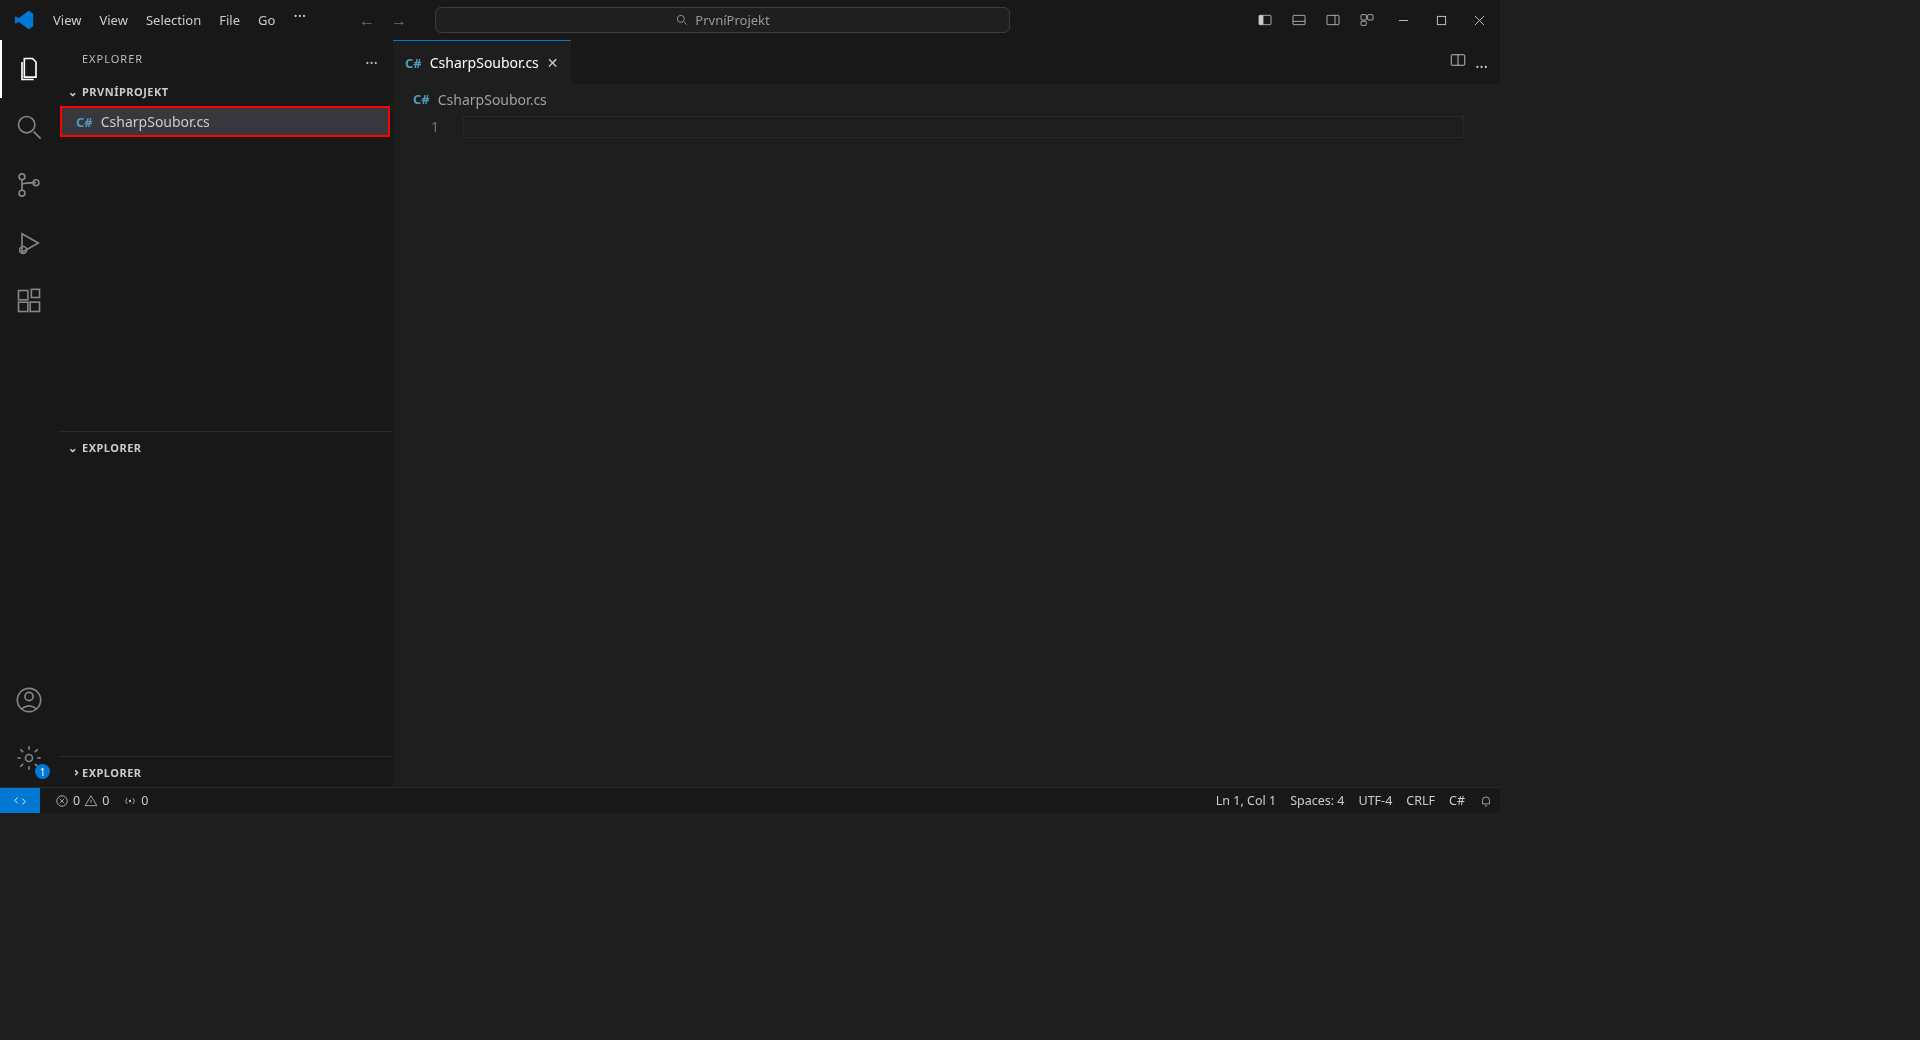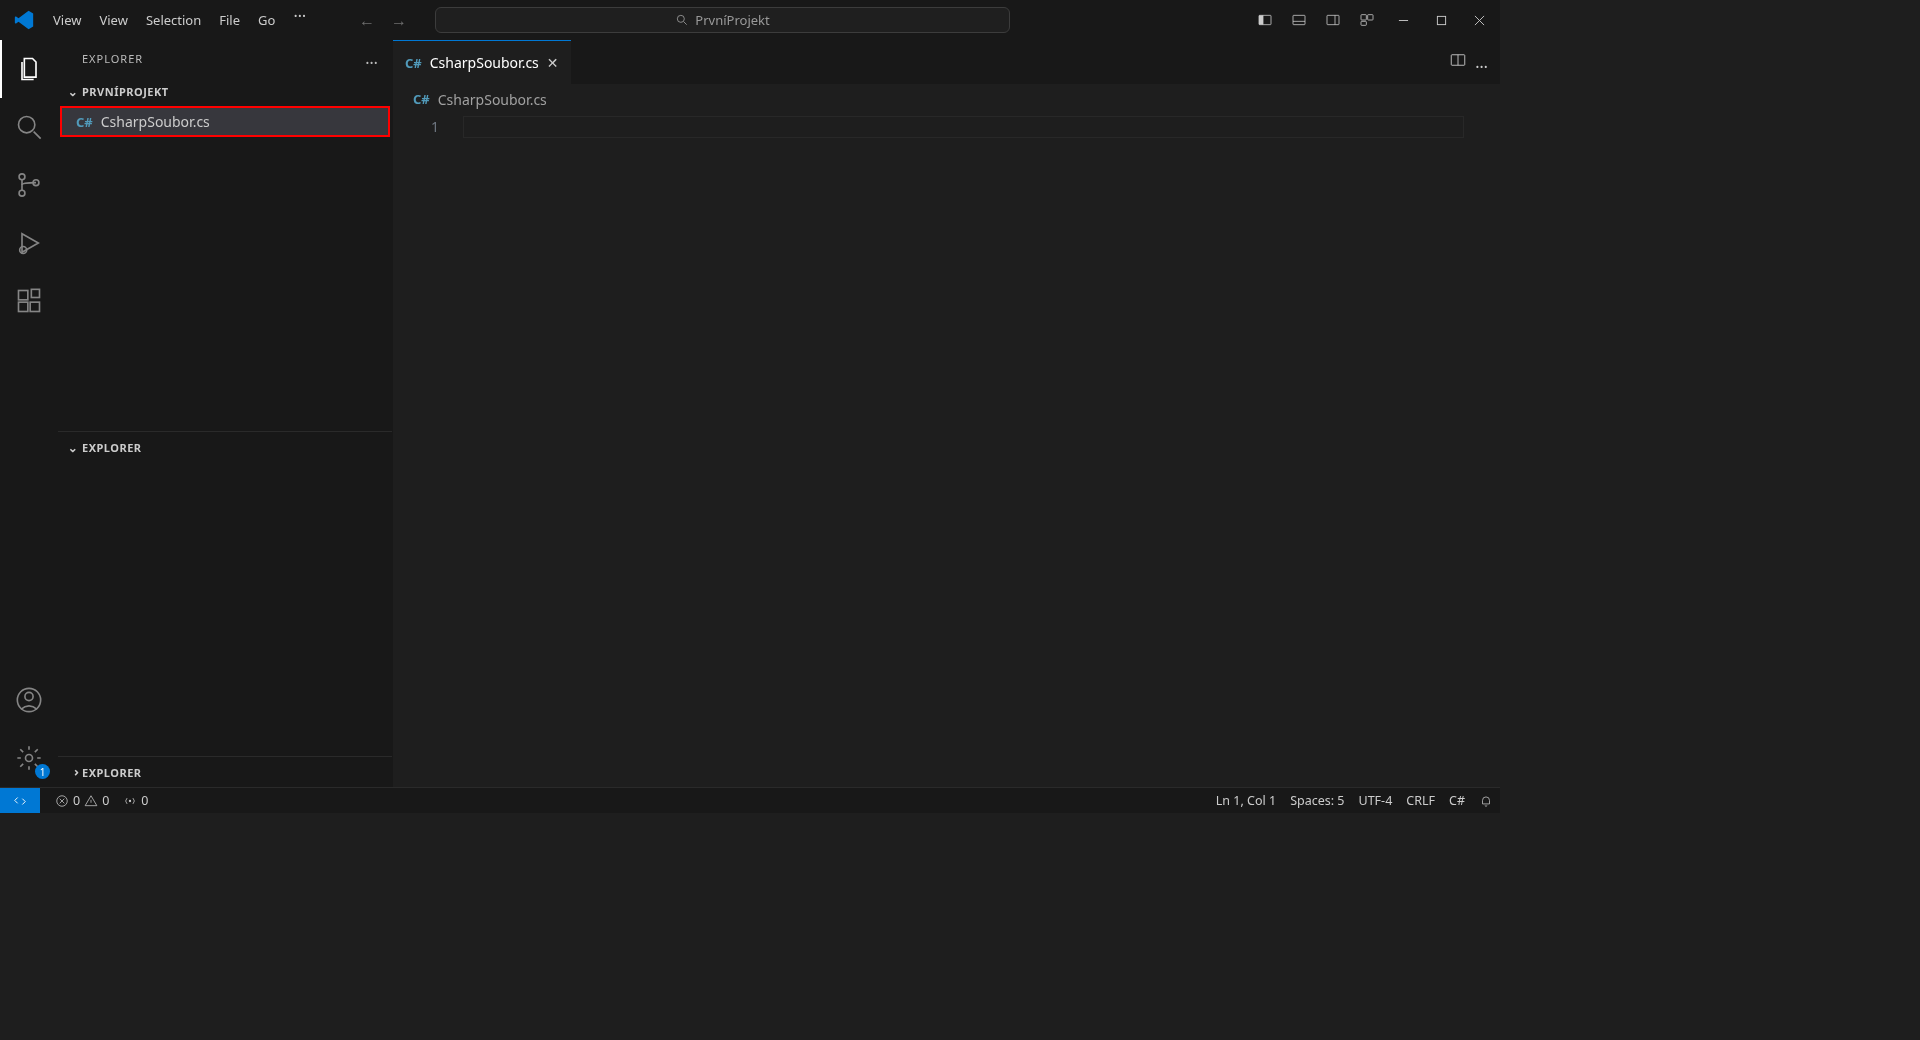--- a/index.html
+++ b/index.html
@@ -292,21 +292,21 @@
   <div class="status-item">
     <svg viewBox="0 0 24 24">
         <circle cx="12" cy="12" r="2" fill="#ccc" stroke="none"></circle>
         <path d="M7 7 Q2 12 7 17" fill="none"></path>
         <path d="M17 7 Q22 12 17 17" fill="none"></path>
       </svg>
     <span>0</span>
   </div>
   <div class="status-spacer"></div>
   <div class="status-item">Ln 1, Col 1</div>
-  <div class="status-item">Spaces: 5</div>
+  <div class="status-item">Spaces: 4</div>
   <div class="status-item">UTF-4</div>
   <div class="status-item">CRLF</div>
   <div class="status-item">C#</div>
   <div class="status-item">
     <svg viewBox="0 0 24 24">
         <path d="M6 17 V11 Q6 5 12 5 Q18 5 18 11 V17 H6 Z"></path>
         <path d="M10 20 Q12 22 14 20"></path>
       </svg>
   </div>
 </div>

